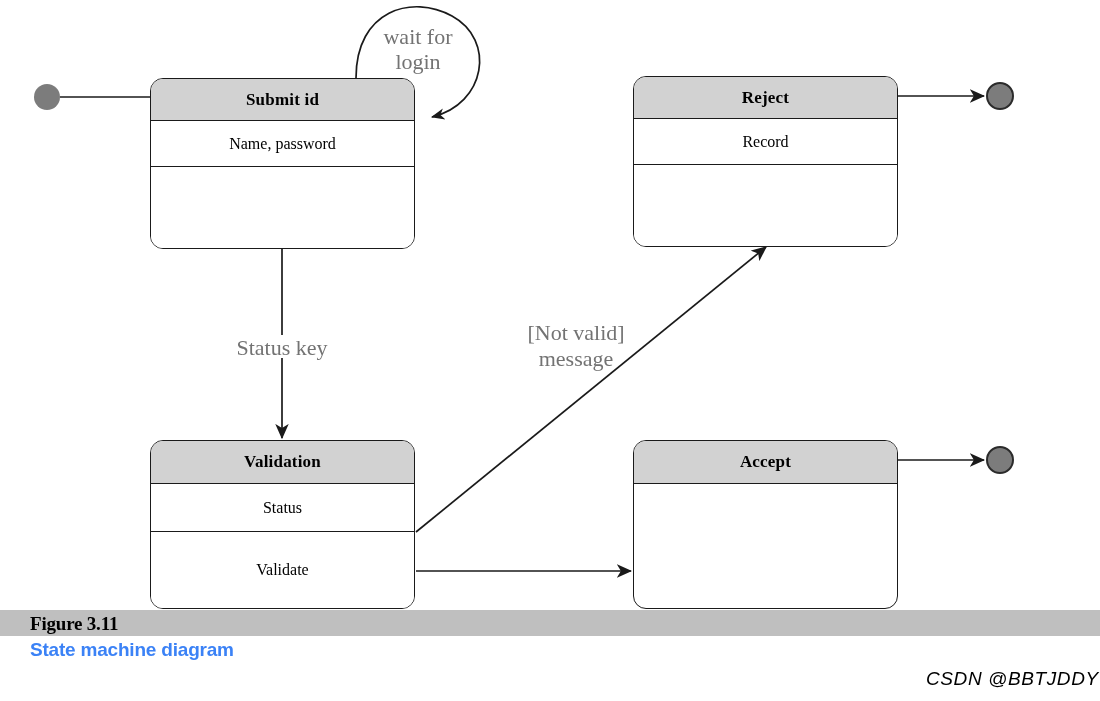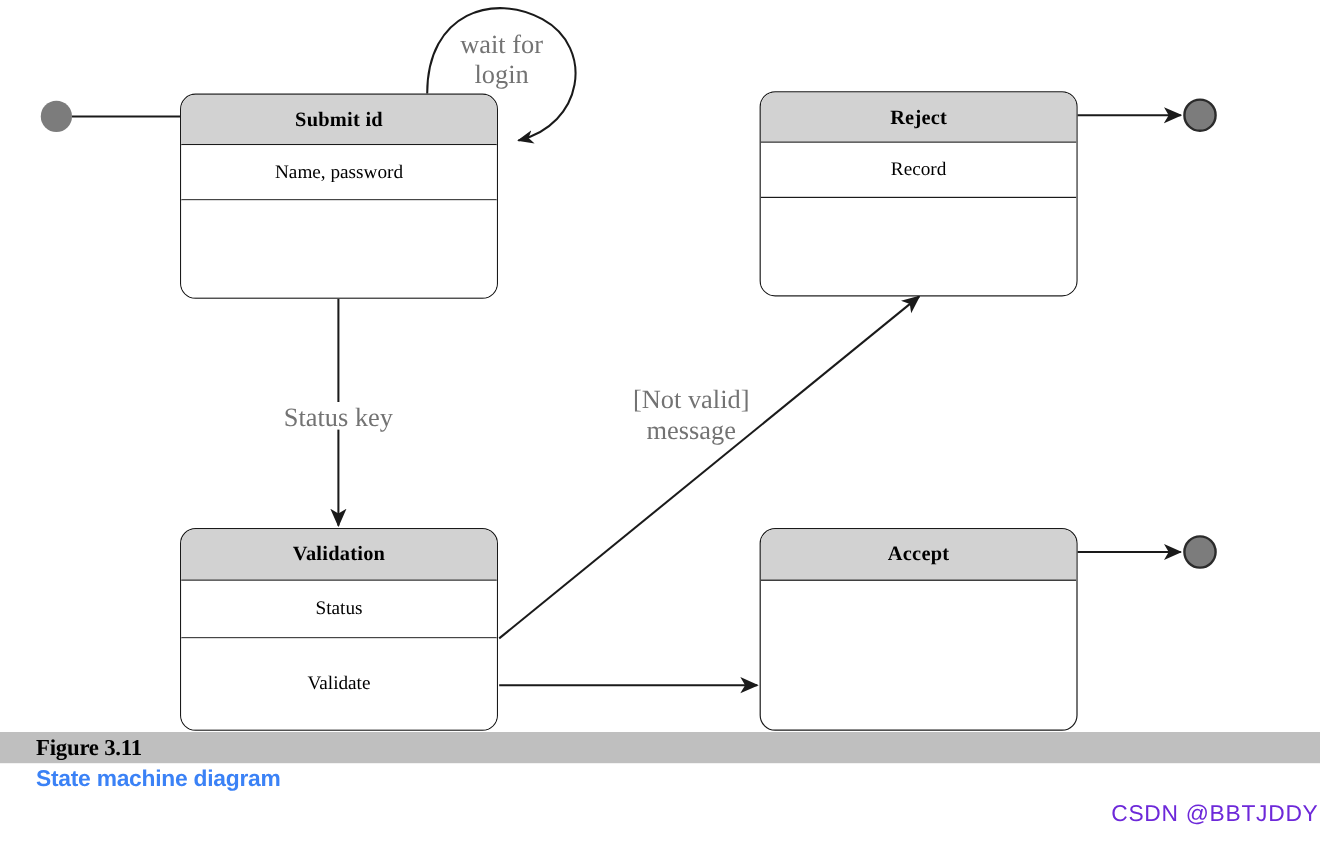--- a/index.html
+++ b/index.html
@@ -113,22 +113,23 @@
     font-family: "Liberation Sans", "DejaVu Sans", sans-serif;
     font-weight: bold;
     font-size: 19px;
     color: #3b82f6;
     letter-spacing: -0.2px;
   }
   .watermark {
     position: absolute;
     font-family: "Liberation Sans", "DejaVu Sans", sans-serif;
     font-size: 19px;
-    color: #6d28d9;
+    color: #000000;
     letter-spacing: 0.6px;
+    font-style: italic;
   }
 </style>
 </head>
 <body>
 
 <div id="canvas">
 
   <svg id="wires" viewBox="0 0 1100 701" xmlns="http://www.w3.org/2000/svg">
     <defs>
       <marker id="arrowhead" viewBox="0 0 10 10" refX="9.2" refY="5" markerWidth="9" markerHeight="9" orient="auto-start-reverse">

